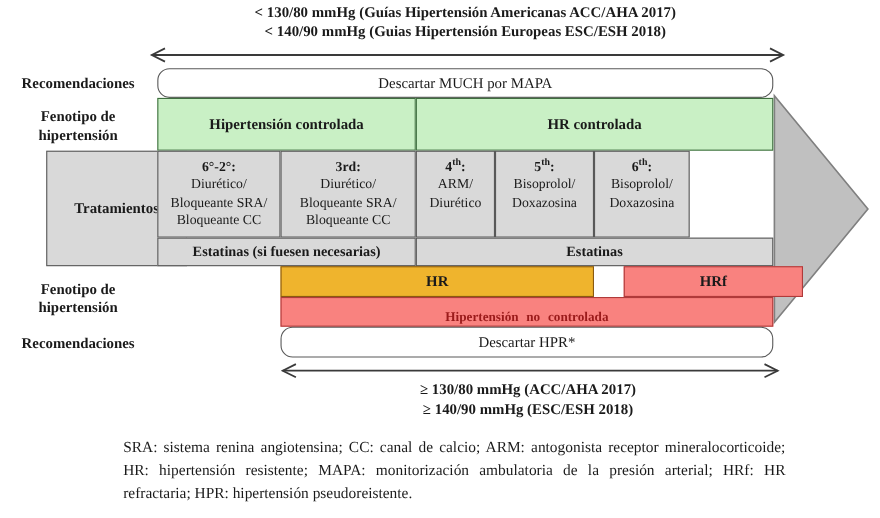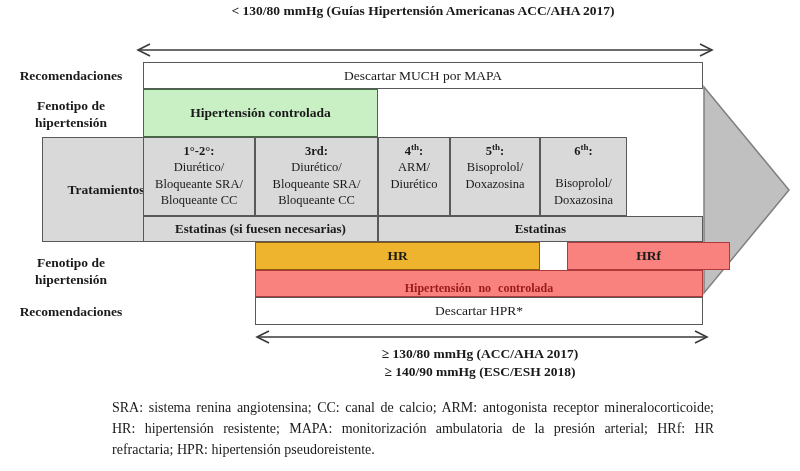--- a/index.html
+++ b/index.html
@@ -5,21 +5,21 @@
   html,body{margin:0;padding:0;background:#ffffff;}
   body{font-family:"Liberation Serif","DejaVu Serif",serif;color:#1a1a1a;}
   .fig{position:relative;width:800px;height:471px;background:#fff;overflow:hidden;}
   .abs{position:absolute;box-sizing:border-box;}
   .ctr{display:flex;align-items:center;justify-content:center;text-align:center;}
   .b{font-weight:bold;margin-left:27px;}
   .toptext{left:130px;width:586px;text-align:center;font-weight:bold;font-size:13.5px;}
   .bottext{left:250px;width:460px;text-align:center;font-weight:bold;font-size:13.5px;}
   .leftlbl{left:0;width:142px;text-align:center;font-weight:bold;font-size:13.5px;}
   .cell{border:1px solid var(--gray-border,#595959);}
-  .whitecell{background:#ffffff;}
+  .whitecell{background:#ffffff;border-radius:11px;}
   .greencell{background:var(--green-fill,#c9f0c5);border:1px solid var(--green-border,#3f6e3f);font-weight:bold;font-size:13.5px;}
   .graycell{background:var(--gray-fill,#d9d9d9);}
   .orangecell{background:var(--orange-fill,#efb42d);border:1px solid var(--orange-border,#8a5a10);font-weight:bold;font-size:13.5px;}
   .redcell{background:var(--red-fill,#f9827f);border:1px solid var(--red-border,#b03a3a);}
   .tcol{top:137px;height:79px;display:flex;flex-direction:column;align-items:center;padding-top:5px;font-size:12.5px;line-height:1.3;text-align:center;}
   .tcol .thead{font-weight:bold;}
   .sup{font-size:9px;vertical-align:super;line-height:0;}
   .muchrow{font-size:13.5px;}
   .estat{font-weight:bold;font-size:13px;text-align:center;}
   .nocontrol{color:var(--darkred-text,#9b1b1b);font-weight:bold;font-size:12px;word-spacing:4px;align-items:flex-end;}
@@ -32,20 +32,21 @@
 </head>
 <body>
 
 <div class="fig">
 
   <svg class="abs" style="left:701px;top:84px;" width="95" height="213">
     <polygon class="bigarrow" points="3,3 88,106 3,209"></polygon>
   </svg>
 
   <div class="abs toptext" style="top:3px;">&lt; 130/80 mmHg (Guías Hipertensión Americanas ACC/AHA 2017)</div>
+  <div class="abs toptext" style="top:21px;">&lt; 140/90 mmHg (Guias Hipertensión Europeas ESC/ESH 2018)</div>
 
   <svg class="abs" style="left:130px;top:40px;" width="590" height="20">
     <line class="arrline" x1="8" y1="10" x2="582" y2="10"></line>
     <polyline class="arrline" points="20,4 8,10 20,16"></polyline>
     <polyline class="arrline" points="570,4 582,10 570,16"></polyline>
   </svg>
 
   <div class="abs leftlbl" style="top:68px;">Recomendaciones</div>
   <div class="abs leftlbl" style="top:98px;">Fenotipo de</div>
   <div class="abs leftlbl" style="top:115px;">hipertensión</div>
@@ -56,23 +57,26 @@
   <div class="abs leftlbl" style="top:272px;">hipertensión</div>
   <div class="abs leftlbl" style="top:304px;">Recomendaciones</div>
 
   <div class="abs cell whitecell ctr muchrow" style="left:143px;top:62px;width:560px;height:27px;">
     <span>Descartar MUCH por MAPA</span>
   </div>
 
   <div class="abs ctr greencell" style="left:143px;top:89px;width:235px;height:48px;">
     <span>Hipertensión controlada</span>
   </div>
+  <div class="abs ctr greencell" style="left:378px;top:89px;width:325px;height:48px;">
+    <span>HR controlada</span>
+  </div>
 
   <div class="abs cell graycell tcol" style="left:143px;width:112px;">
-    <div class="thead"><span>1°-2°</span><span class="sup"></span><span>:</span></div>
+    <div class="thead"><span>6°-2°</span><span class="sup"></span><span>:</span></div>
     <div>
         <div>Diurético/</div>
         <div>Bloqueante SRA/</div>
         <div>Bloqueante CC</div>
       </div>
   </div>
   <div class="abs cell graycell tcol" style="left:255px;width:123px;">
     <div class="thead"><span>3rd</span><span class="sup"></span><span>:</span></div>
     <div>
         <div>Diurético/</div>
@@ -87,21 +91,21 @@
         <div>Diurético</div>
       </div>
   </div>
   <div class="abs cell graycell tcol" style="left:450px;width:90px;">
     <div class="thead"><span>5</span><span class="sup">th</span><span>:</span></div>
     <div>
         <div>Bisoprolol/</div>
         <div>Doxazosina</div>
       </div>
   </div>
-  <div class="abs cell graycell tcol" style="left:540px;width:87px;gap:16px;">
+  <div class="abs cell graycell tcol" style="left:540px;width:87px;">
     <div class="thead"><span>6</span><span class="sup">th</span><span>:</span></div>
     <div>
         <div>Bisoprolol/</div>
         <div>Doxazosina</div>
       </div>
   </div>
 
   <div class="abs cell graycell ctr estat" style="left:143px;top:216px;width:235px;height:26px;">
     <span>Estatinas (si fuesen necesarias)</span>
   </div>

